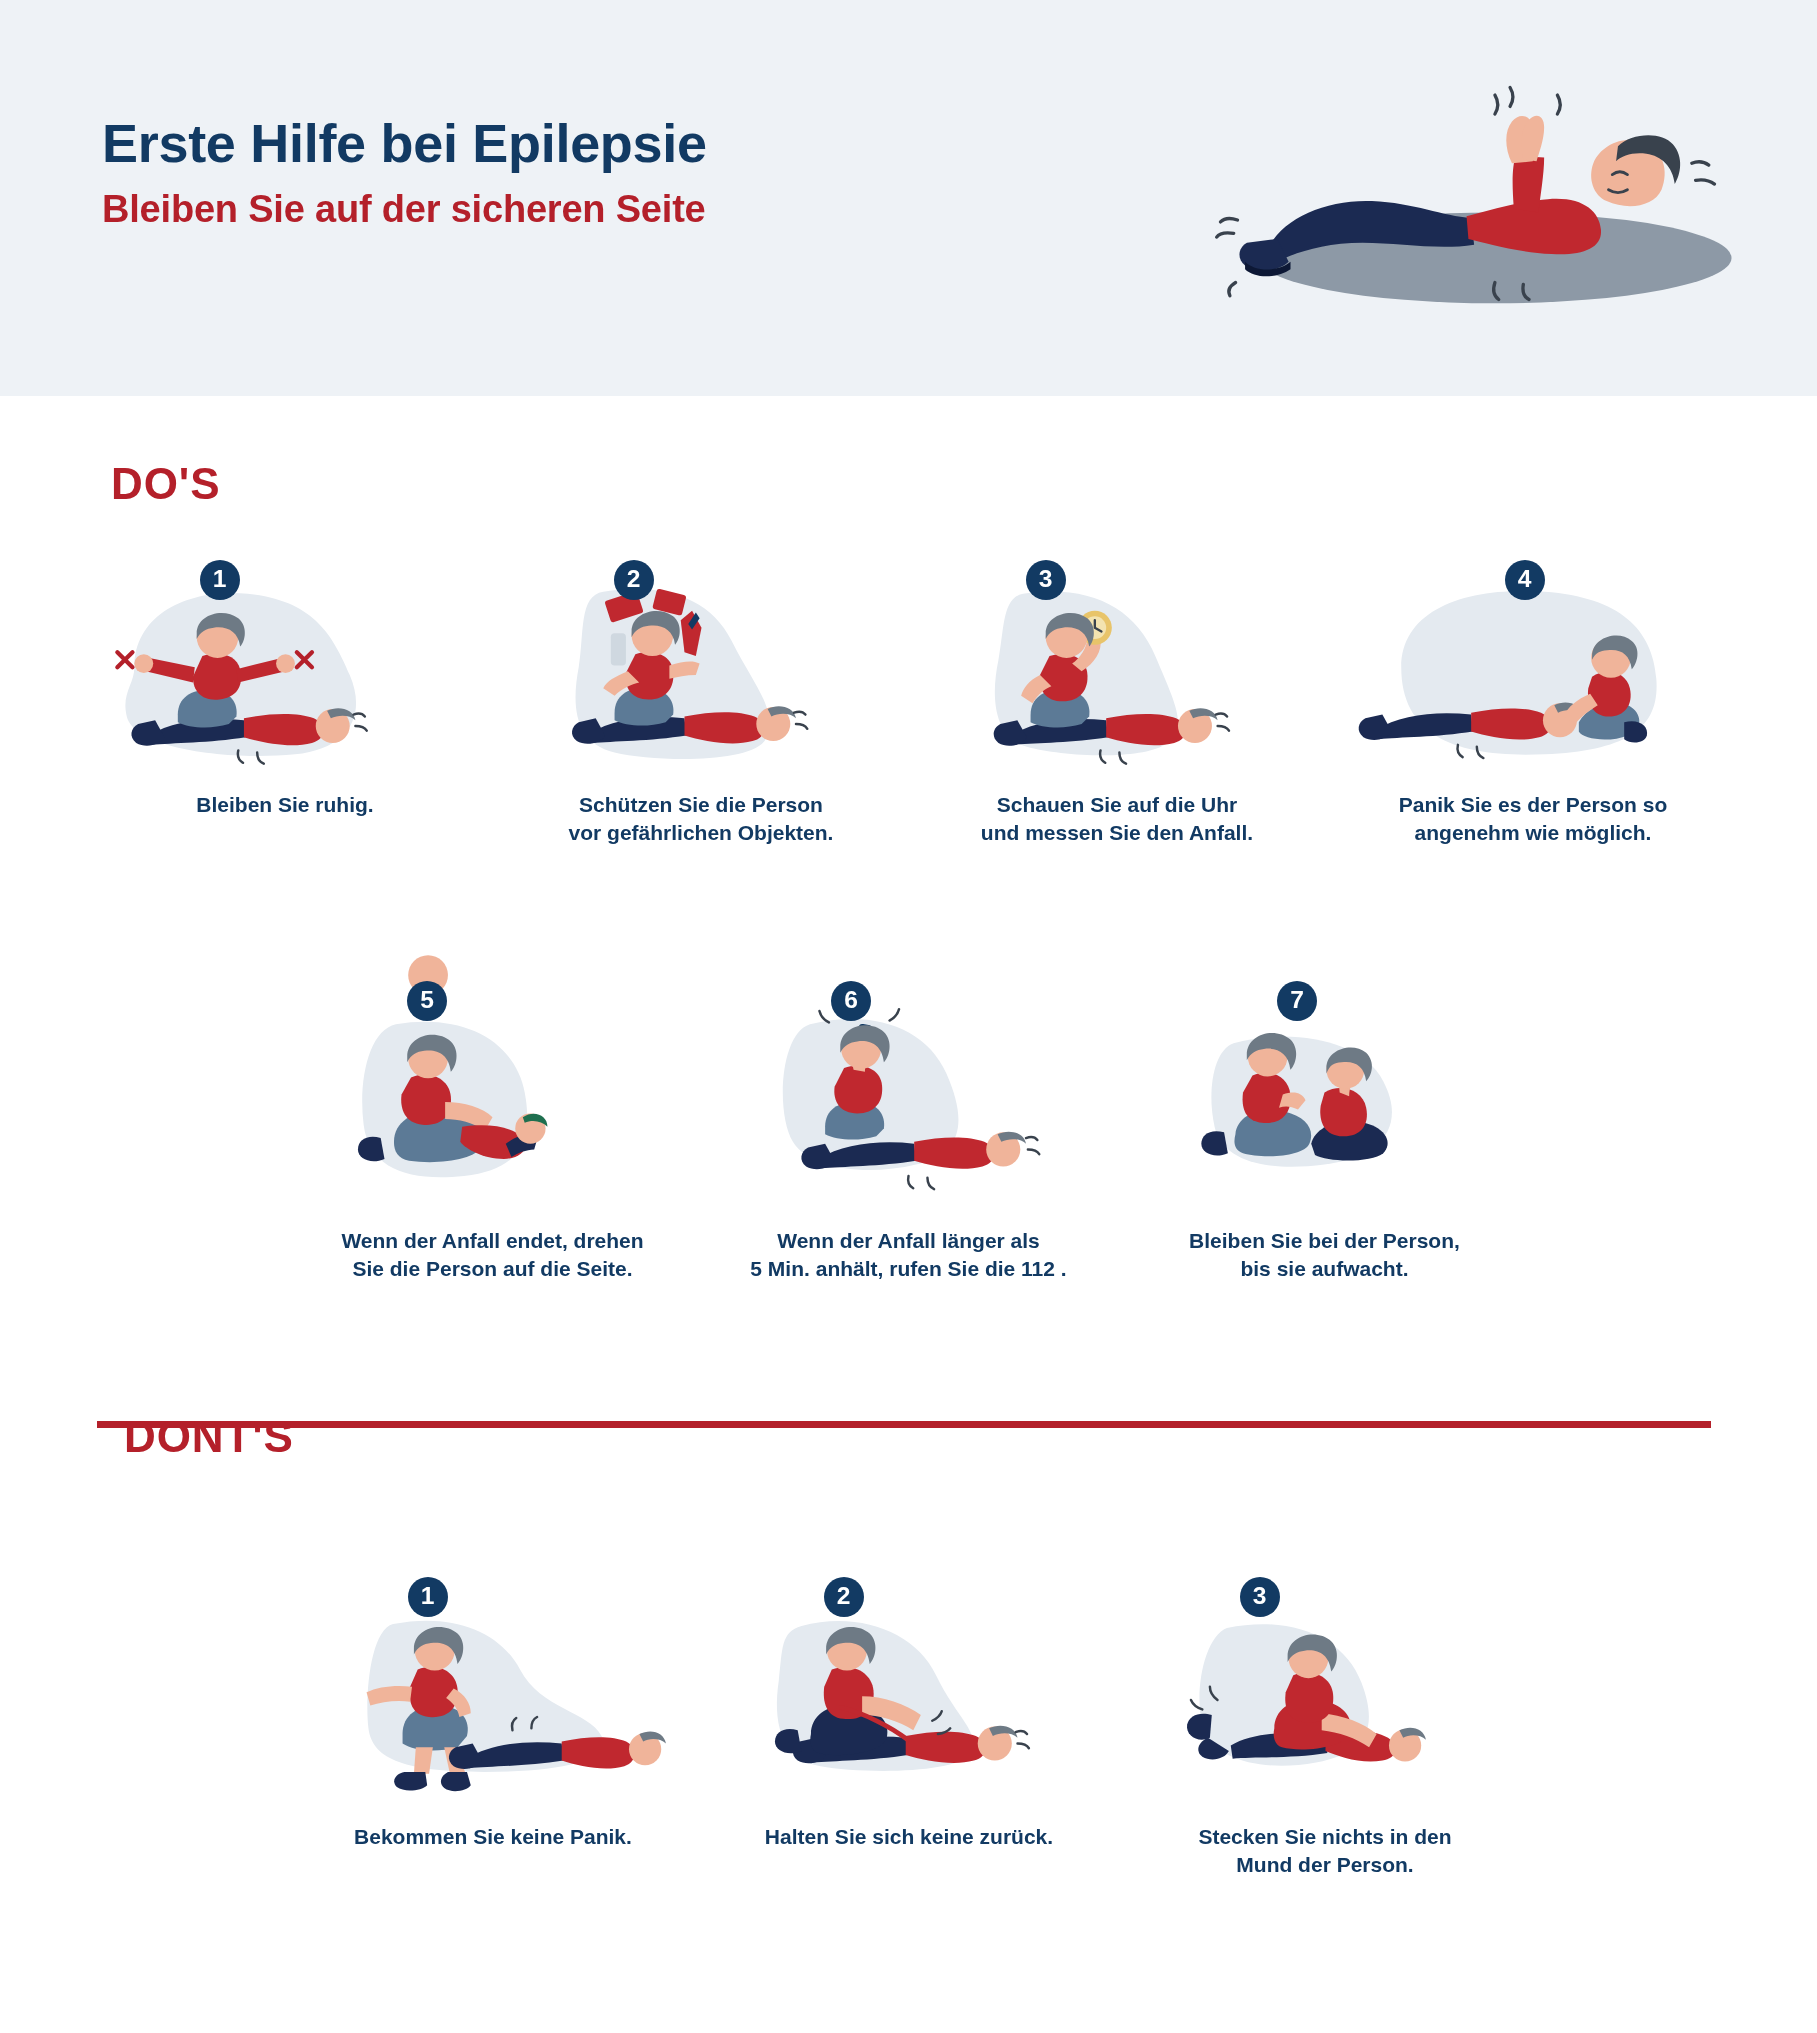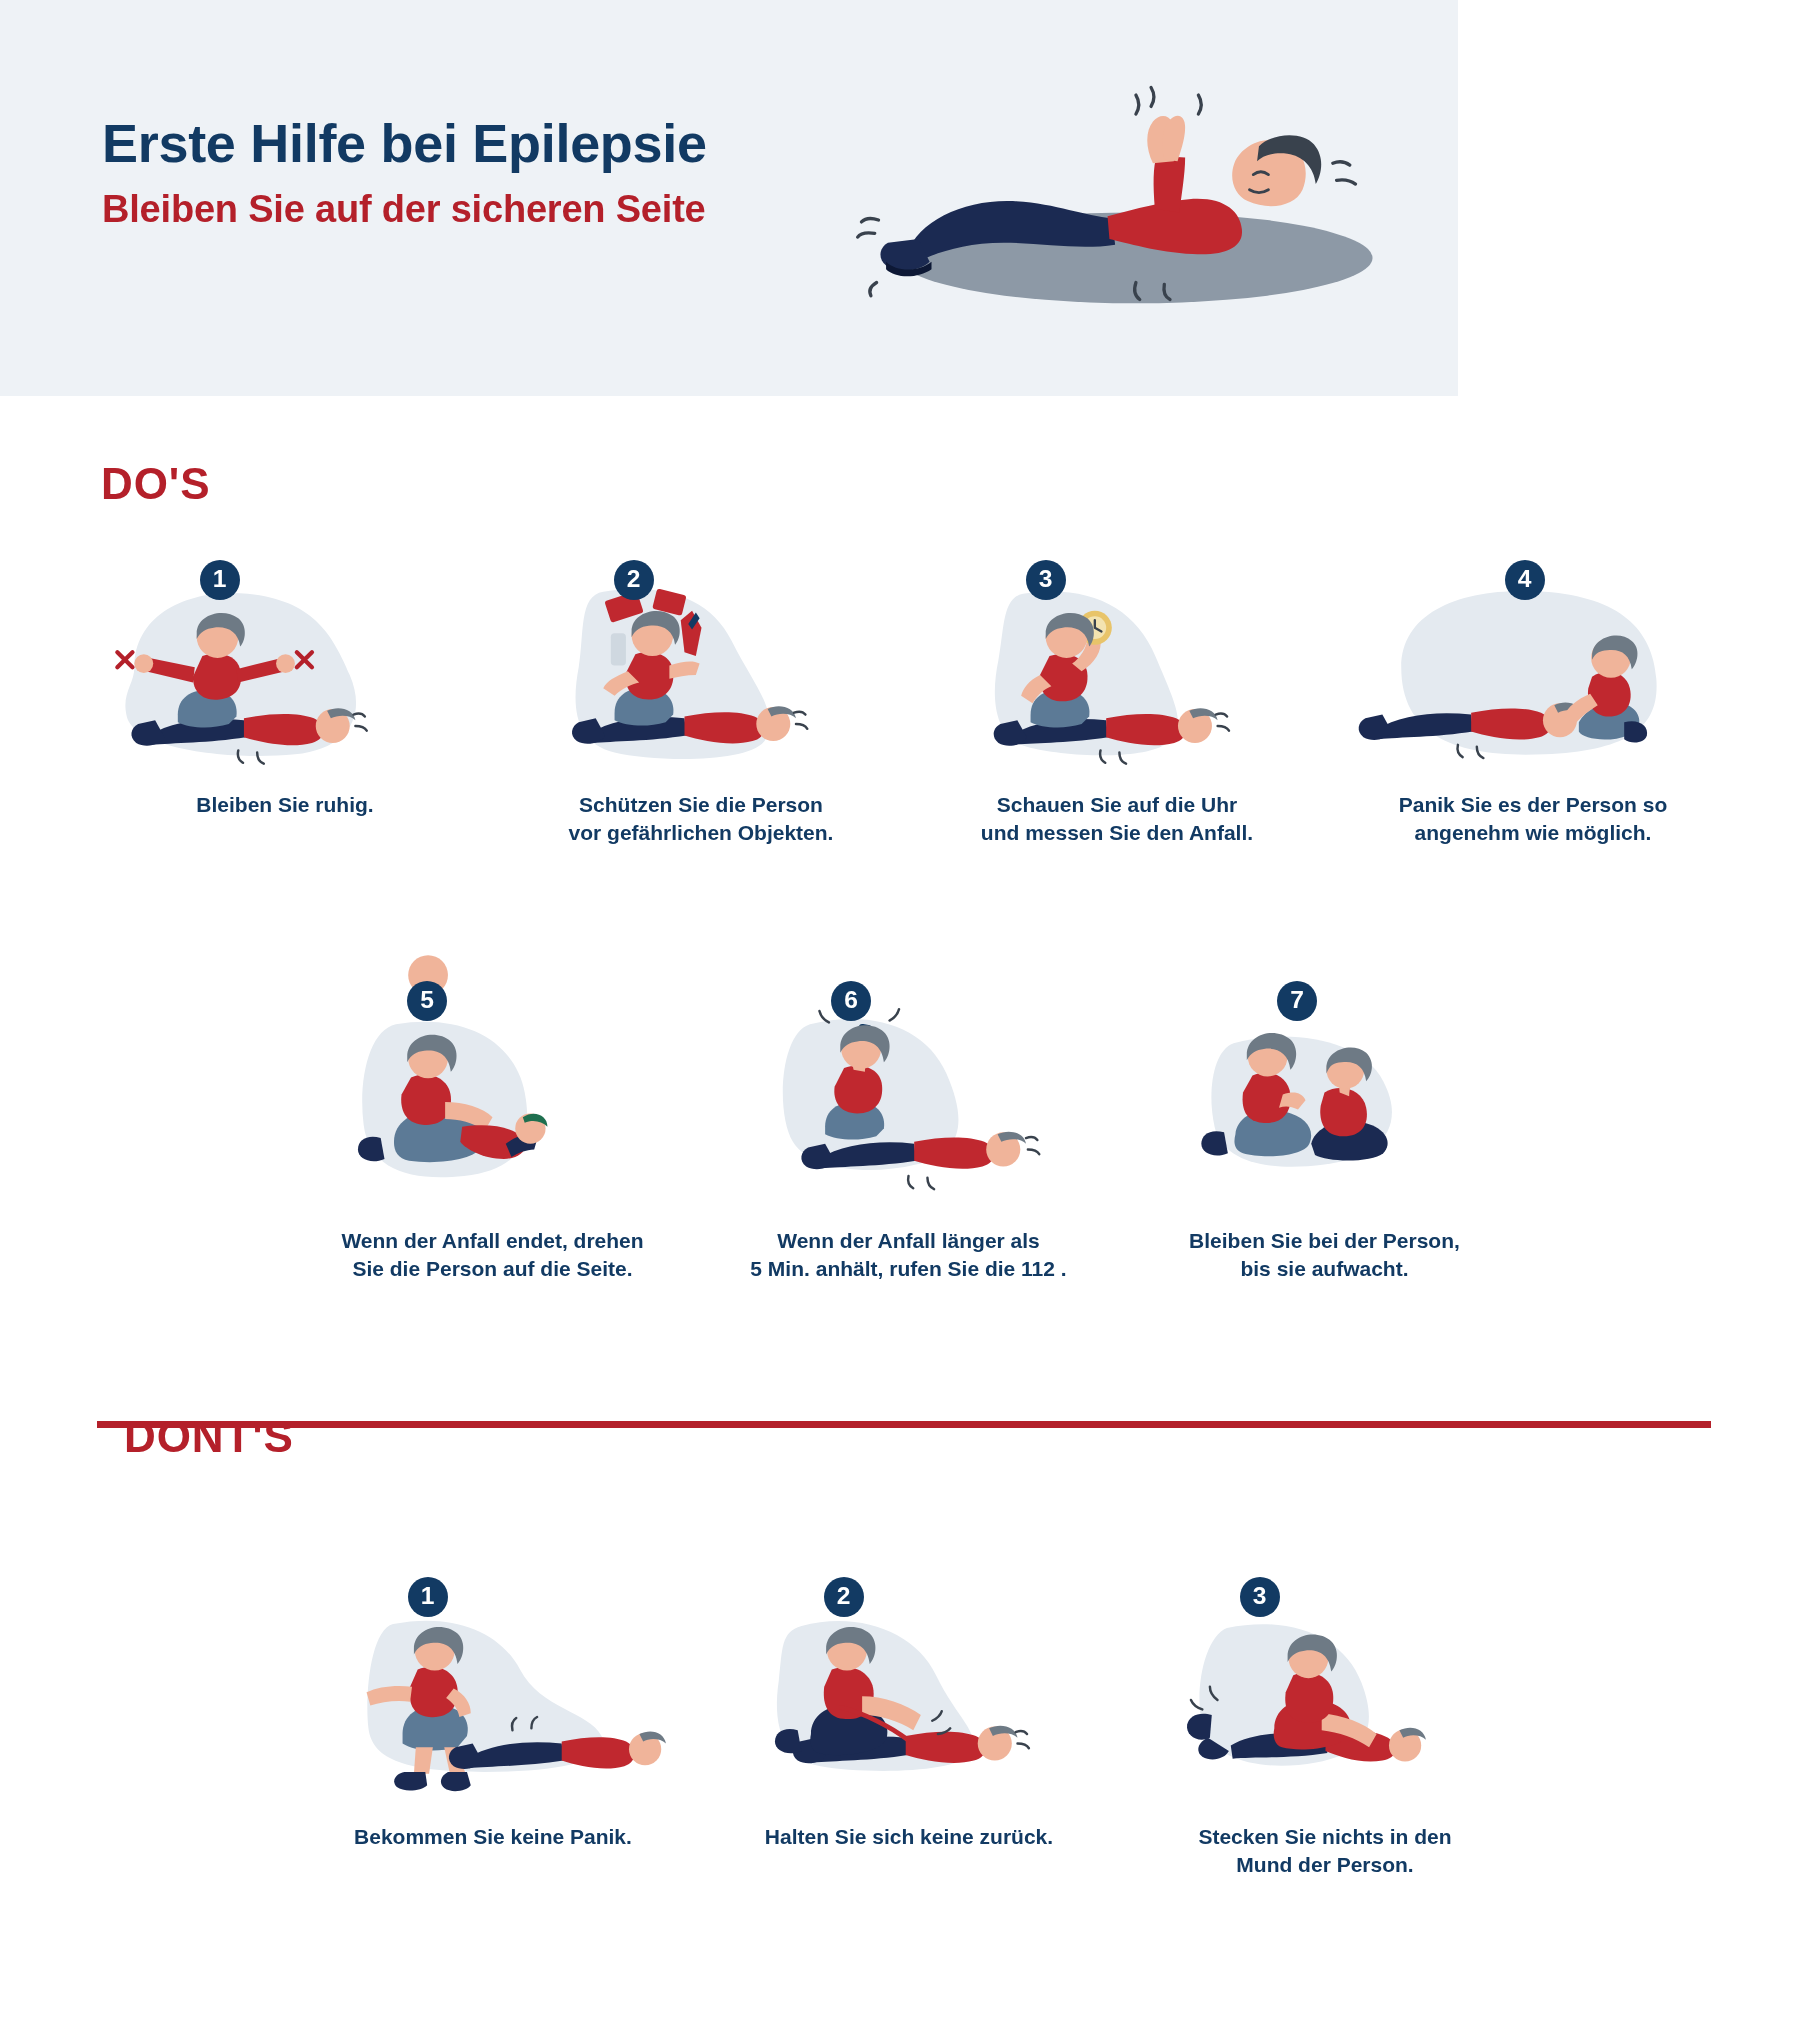--- a/index.html
+++ b/index.html
@@ -13,21 +13,21 @@
     position: relative;
     width: 1817px;
     height: 2034px;
     background: #ffffff;
     overflow: hidden;
   }
 
   
   .header {
     position: relative;
-    width: 1458px;
+    width: 1817px;
     height: 396px;
     background: #eef2f6;
     padding: 112px 0 0 102px;
   }
   .header h1 {
     font-size: 54px;
     font-weight: bold;
     color: #123a63;
     letter-spacing: -0.3px;
     line-height: 1.15;
@@ -47,21 +47,21 @@
     height: 256px;
   }
 
   
   .section-title {
     font-size: 44px;
     font-weight: bold;
     color: #b4202a;
     letter-spacing: 0.9px;
   }
-  #dos-title { position: absolute; left: 101px; top: 459px; }
+  #dos-title { position: absolute; left: 111px; top: 459px; }
   #donts-title { position: absolute; left: 104px; top: 1412px; margin-left: 20px; }
 
   .divider {
     position: absolute;
     left: 97px;
     top: 1421px;
     width: 1614px;
     height: 6.6px;
     background: #b4202a;
   }

